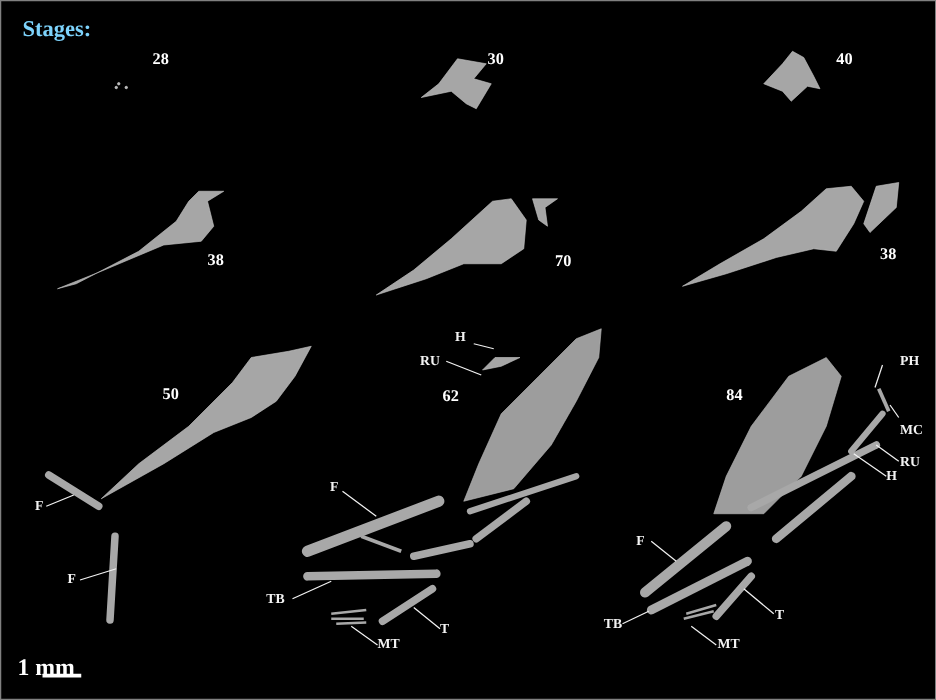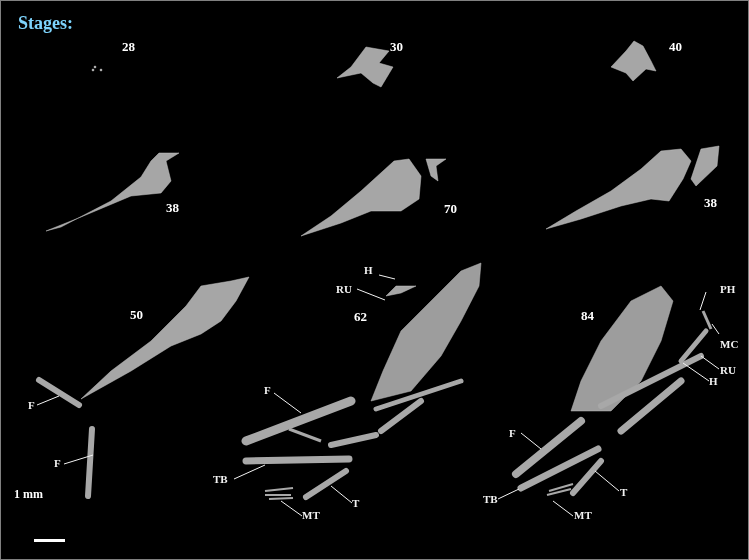--- a/index.html
+++ b/index.html
@@ -4,21 +4,21 @@
 <style>
   html, body { margin: 0; padding: 0; background: #7a7a7a; }
   #figure {
     position: relative; width: 747px; height: 558px;
     background: #000; border: 1px solid #808080; overflow: hidden;
     font-family: "Liberation Serif", "DejaVu Serif", serif;
   }
   .title { position: absolute; left: 17px; top: 12px; color: #7dd3fc; font-weight: bold; font-size: 18px; }
   .stage { position: absolute; color: #ffffff; font-weight: bold; font-size: 13px; }
   .label { position: absolute; color: #f2f2f2; font-weight: bold; font-size: 11px; }
-  .scale-text { position: absolute; left: 13px; top: 486px; color: #fff; font-weight: bold; font-size: 12px; }
+  .scale-text { position: absolute; left: 13px; top: 523px; color: #fff; font-weight: bold; font-size: 19px; }
   .scale-bar { position: absolute; left: 33px; top: 538px; width: 31px; height: 3px; background: #fff; }
   svg.art { position: absolute; left: 0; top: 0; }
 </style>
 </head>
 <body>
 
 <div id="figure">
 
   <svg class="art" width="747" height="558">
     <g fill="#b9b9b9" stroke="#d8d8d8" stroke-width="0.5">

